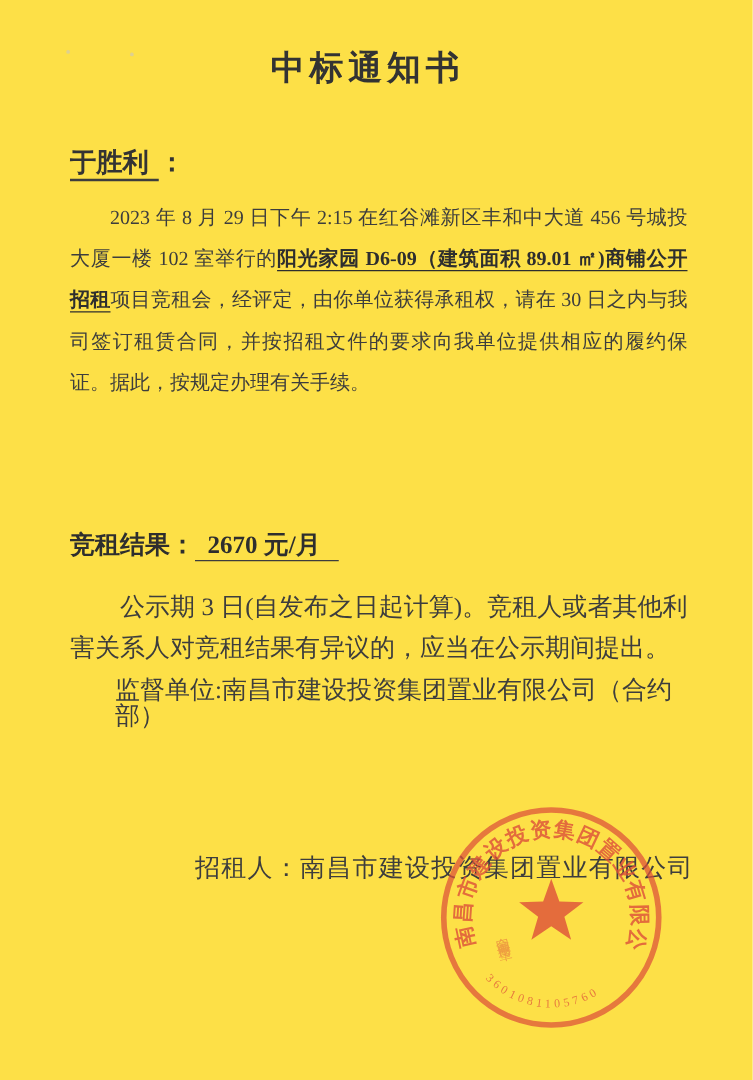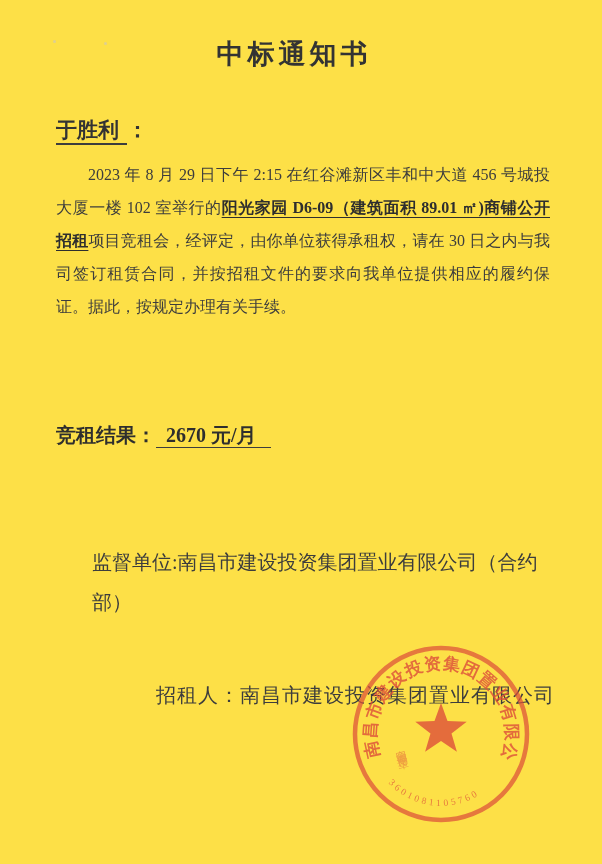--- a/index.html
+++ b/index.html
@@ -90,21 +90,21 @@
     text-indent: 2em;
     color: #3d3d3d;
     word-break: break-all;
   }
   .supervisor-block {
     position: absolute;
     top: 542px;
     left: 56px;
     width: 500px;
     font-size: 20px;
-    line-height: 40px;
+    line-height: 21px;
     color: #3d3d3d;
   }
   .supervisor-block div { padding-left: 36px; }
   .signature-block {
     position: absolute;
     top: 680px;
     left: 56px;
     width: 500px;
     font-size: 20px;
     line-height: 30px;
@@ -143,20 +143,21 @@
   </div>
 
   <div class="body-para">
     <span>2023 年 8 月 29 日下午 2:15 在红谷滩新区丰和中大道 456 号城投大厦一楼 102 室举行的</span><span class="highlight">阳光家园 D6-09（建筑面积 89.01 ㎡)商铺公开招租</span><span>项目竞租会，经评定，由你单位获得承租权，请在 30 日之内与我司签订租赁合同，并按招租文件的要求向我单位提供相应的履约保证。据此，按规定办理有关手续。</span>
   </div>
 
   <div class="result-line">
     <span>竞租结果：</span><span class="value">2670 元/月</span>
   </div>
 
+  <div class="publicity-para">公示期 3 日(自发布之日起计算)。竞租人或者其他利害关系人对竞租结果有异议的，应当在公示期间提出。</div>
 
   <div class="supervisor-block">
     <div>监督单位:南昌市建设投资集团置业有限公司（合约部）</div>
   </div>
 
   <div class="signature-block">
     <div class="signature-line">
       <span>招租人：</span><span>南昌市建设投资集团置业有限公司</span>
     </div>
   </div>

